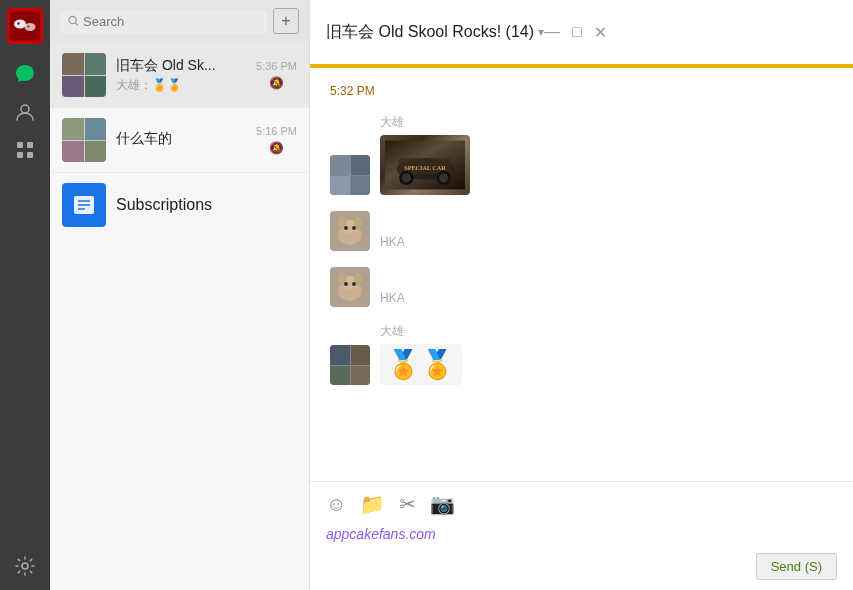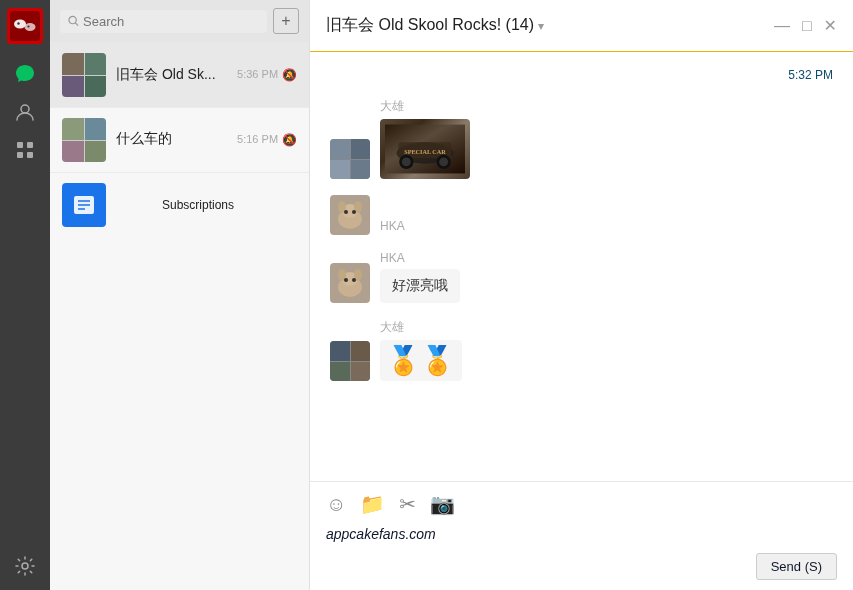--- a/index.html
+++ b/index.html
@@ -107,52 +107,52 @@
     .chat-avatar .av-cell {
       background: #999;
     }
     .chat-avatar .av-cell:nth-child(1) { background: #7a8a9a; }
     .chat-avatar .av-cell:nth-child(2) { background: #5a6a7a; }
     .chat-avatar .av-cell:nth-child(3) { background: #8a9aaa; }
     .chat-avatar .av-cell:nth-child(4) { background: #6a7a8a; }
     .chat-content { flex: 1; min-width: 0; }
     .chat-name { font-size: 14px; color: #222; white-space: nowrap; overflow: hidden; text-overflow: ellipsis; }
     .chat-preview { font-size: 12px; color: #999; white-space: nowrap; overflow: hidden; text-overflow: ellipsis; margin-top: 2px; }
-    .chat-meta { display: flex; flex-direction: row; align-items: flex-start; gap: 4px; }
+    .chat-meta { display: flex; flex-direction: column; align-items: center; gap: 4px; }
     .chat-time { font-size: 11px; color: #aaa; white-space: nowrap; }
     .mute-icon { color: #ccc; font-size: 12px; }
 
     
     .subscription-item {
       display: flex; align-items: center;
       padding: 10px 12px; gap: 10px; cursor: pointer;
     }
     .sub-icon {
       width: 44px; height: 44px; border-radius: 4px;
       background: #1a73e8;
       display: flex; align-items: center; justify-content: center;
       color: white; font-size: 20px;
     }
-    .sub-label { font-size: 12px; color: #222; margin-left: 46px; }
+    .sub-label { font-size: 16px; color: #222; }
 
     
     .chat-main {
       flex: 1;
       display: flex;
       flex-direction: column;
       background: #fff;
       height: 590px;
     }
     .chat-header {
-      height: 52px;
-      display: flex;
-      align-items: center;
-      justify-content: space-between;
+      height: 68px;
+      display: flex;
+      align-items: center;
+      justify-content: flex-start;
       padding: 0 16px;
-      border-bottom: 1px solid #eab308;
+      border-bottom: 4px solid #eab308;
       background: #fff;
     }
     .chat-title {
       font-size: 16px;
       color: #222;
       font-weight: 500;
       display: flex; align-items: center; gap: 4px;
     }
     .chat-title .dropdown-icon { color: #999; font-size: 12px; }
     .header-controls { display: flex; gap: 12px; align-items: center; }
@@ -162,23 +162,23 @@
     .messages-area {
       flex: 1;
       overflow-y: auto;
       padding: 16px 20px;
       display: flex;
       flex-direction: column;
       gap: 16px;
       background: #fff;
     }
     .timestamp-center {
-      text-align: right;
+      text-align: left;
       font-size: 12px;
-      color: #0c4a6e;
+      color: #a16207;
     }
     .message-row {
       display: flex;
       align-items: flex-end;
       gap: 10px;
     }
     .msg-avatar {
       width: 40px; height: 40px;
       border-radius: 4px;
       flex-shrink: 0;
@@ -229,38 +229,38 @@
       border-top: 1px solid #e8e8e8;
     }
     .toolbar-btn {
       color: #888;
       font-size: 20px;
       cursor: pointer;
     }
     .watermark {
       padding: 6px 16px 8px;
       font-size: 14px;
-      color: #0f172a;
+      color: #8b5cf6;
       font-style: italic;
     }
     .chat-input-area {
       min-height: 40px;
       padding: 0 16px 10px;
       display: flex;
       align-items: flex-end;
       justify-content: flex-end;
     }
     .send-btn {
       background: #f0f0f0;
       border: 1px solid #ccc;
       border-radius: 3px;
       padding: 5px 14px;
       font-size: 13px;
       cursor: pointer;
-      color: #0f172a;
+      color: #4d7c0f;
     }
   </style>
 </head>
 <body>
 
 <div class="icon-sidebar">
   <div class="app-logo">
     <svg width="30" height="30" viewBox="0 0 30 30">
       <rect width="30" height="30" rx="3" fill="#8B0000"></rect>
       <ellipse cx="10" cy="13" rx="6" ry="4.5" fill="#fff" opacity="0.9"></ellipse>
@@ -318,20 +318,21 @@
 
     <div class="chat-item active">
       <div class="chat-avatar">
         <div class="av-cell" style="background:#7a6a5a"></div>
         <div class="av-cell" style="background:#5a7a6a"></div>
         <div class="av-cell" style="background:#6a5a7a"></div>
         <div class="av-cell" style="background:#4a6a5a"></div>
       </div>
       <div class="chat-content">
         <div class="chat-name">旧车会 Old Sk...</div>
+        <div class="chat-preview">大雄：🏅🏅</div>
       </div>
       <div class="chat-meta">
         <span class="chat-time">5:36 PM</span>
         <span class="mute-icon">🔕</span>
       </div>
     </div>
 
     <div class="chat-item">
       <div class="chat-avatar">
         <div class="av-cell" style="background:#8a9a7a"></div>
@@ -435,21 +436,20 @@
           <ellipse cx="18" cy="22" rx="12" ry="10" fill="#c8b090"></ellipse>
           <ellipse cx="18" cy="14" rx="8" ry="7" fill="#d0b898"></ellipse>
           <ellipse cx="10" cy="10" rx="4" ry="6" fill="#c0a880"></ellipse>
           <ellipse cx="26" cy="10" rx="4" ry="6" fill="#c0a880"></ellipse>
           <circle cx="14" cy="15" r="2" fill="#333"></circle>
           <circle cx="22" cy="15" r="2" fill="#333"></circle>
         </svg>
       </div>
       <div class="msg-body">
         <div class="msg-sender">HKA</div>
-        <div class="msg-bubble">好漂亮哦</div>
       </div>
     </div>
 
     <div class="message-row">
       <div class="msg-avatar" style="border-radius:4px;">
         <div class="av-grid">
           <div class="ag-cell" style="background:#4a5a6a"></div>
           <div class="ag-cell" style="background:#6a5a4a"></div>
           <div class="ag-cell" style="background:#5a6a5a"></div>
           <div class="ag-cell" style="background:#7a6a5a"></div>

